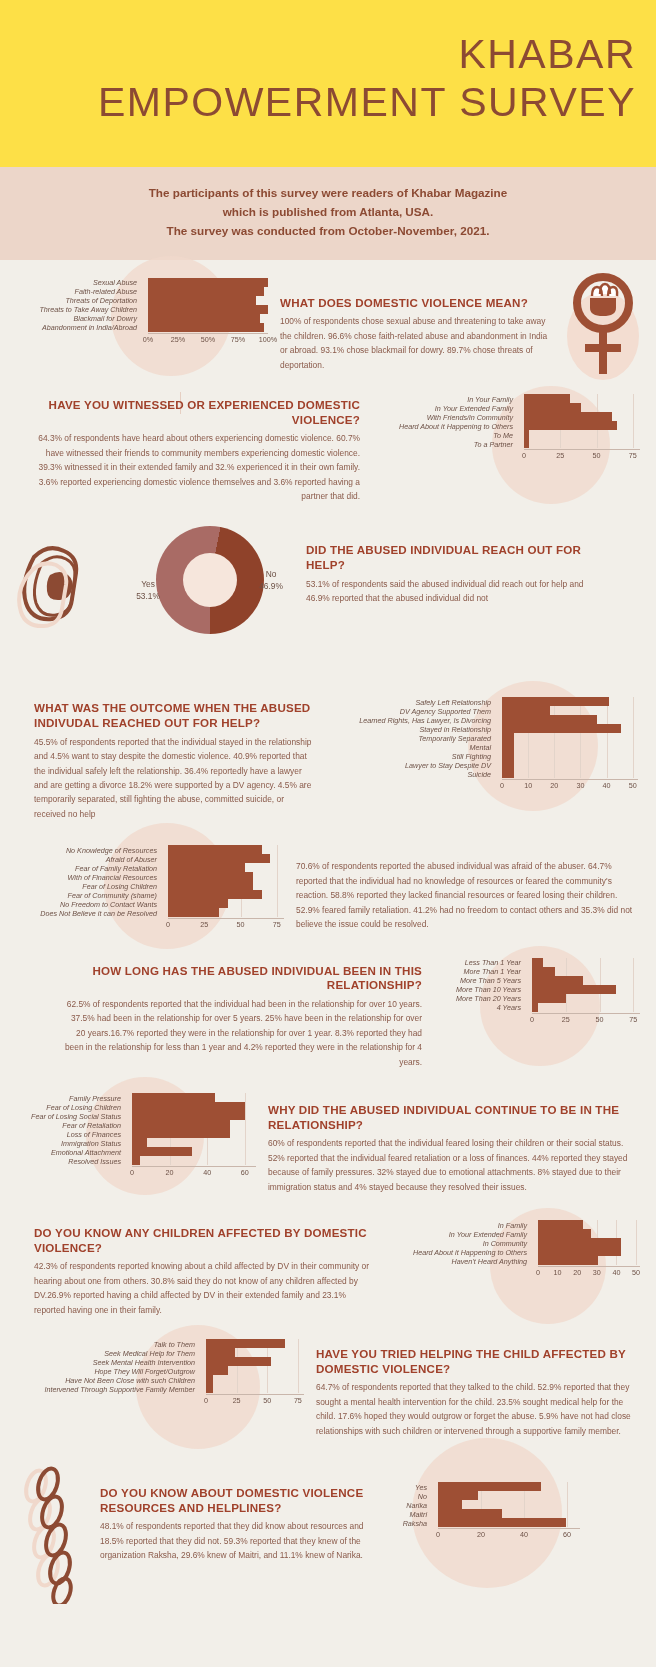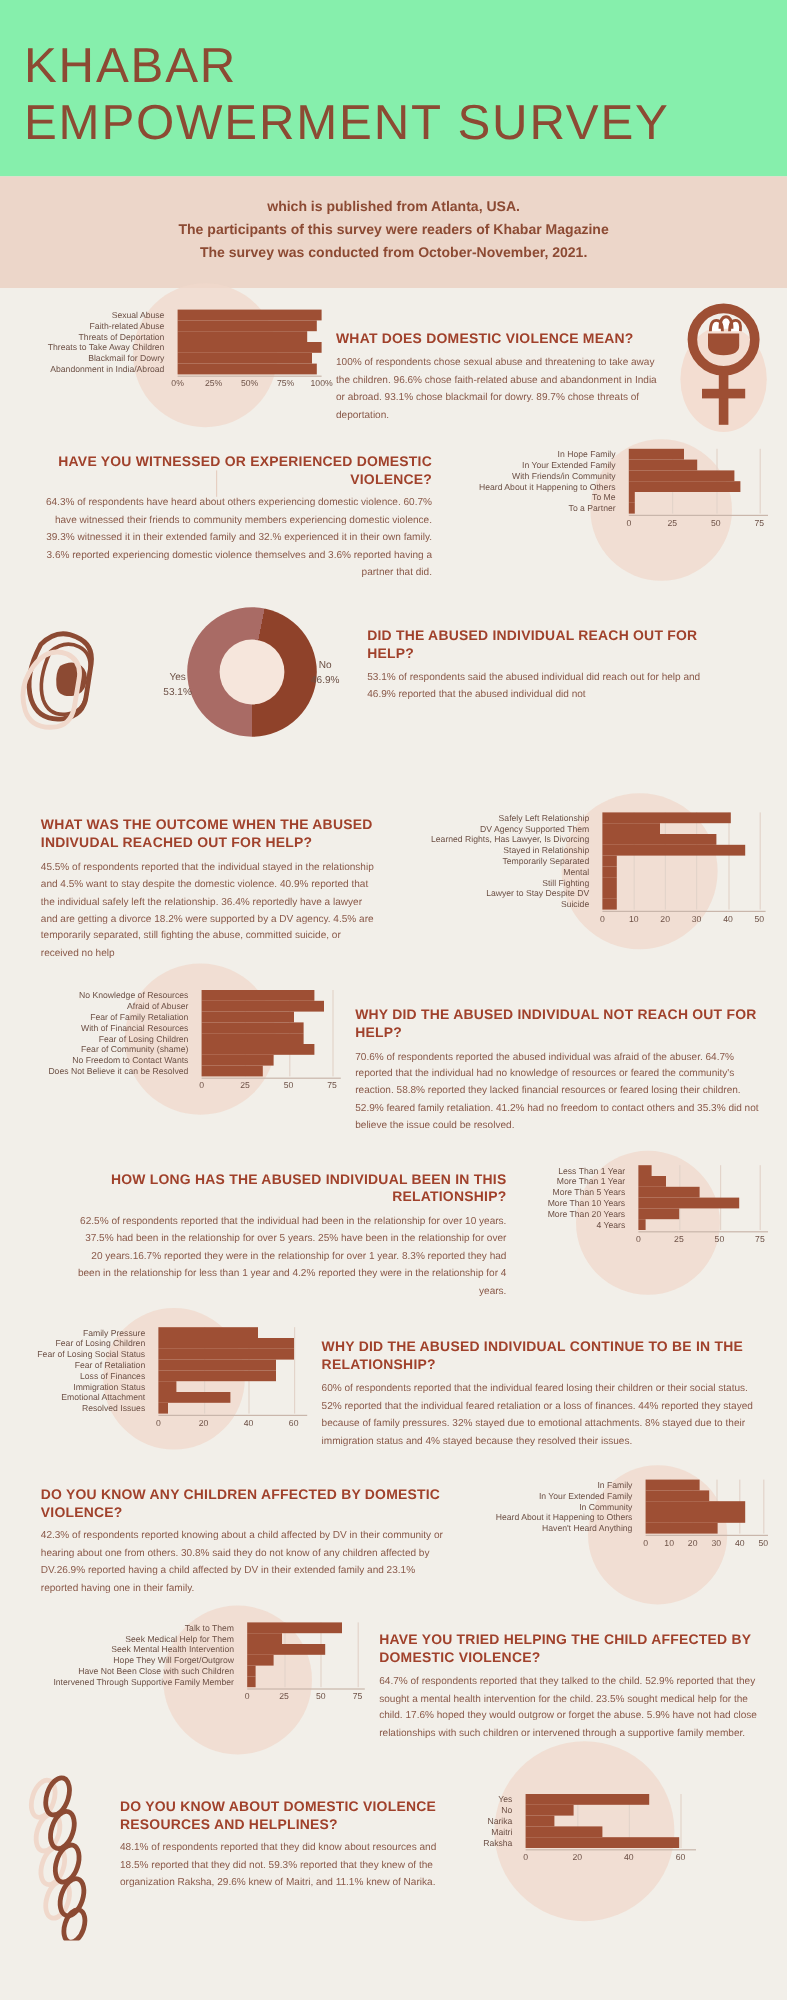--- a/index.html
+++ b/index.html
@@ -10,23 +10,23 @@
     width: 656px;
     min-height: 1667px;
     position: relative;
     overflow: hidden;
     color: #8a4a36;
   }
   .page { width: 656px; position: relative; }
 
   
   .hero {
-    background: #86efac;
-    padding: 30px 20px 20px;
-    text-align: left;
+    background: #fde047;
+    padding: 30px 20px 40px;
+    text-align: right;
   }
   .hero h1 {
     color: #8c4a33;
     font-weight: 400;
     font-size: 41px;
     letter-spacing: 1.5px;
     line-height: 1.18;
   }
   .banner {
     background: #ecd6c9;
@@ -68,21 +68,21 @@
   
   .chart { flex: 0 0 auto; position: relative; }
   .chart .blob {
     position: absolute;
     border-radius: 50%;
     background: #f0d8cb;
     opacity: .75;
     z-index: 0;
   }
   .bars { position: relative; z-index: 1; }
-  .bar-row { display: flex; align-items: center; }
+  .bar-row { display: flex; align-items: flex-end; font-style: italic; }
   .bar-label {
     font-size: 7.2px;
     color: #6d5146;
     text-align: right;
     padding-right: 5px;
     white-space: nowrap;
     line-height: 1;
     flex: 0 0 auto;
   }
   .bar-track { position: relative; flex: 1 1 auto; }
@@ -141,22 +141,22 @@
 <div class="page">
 
   <div class="hero">
     <h1>
       <span>KHABAR</span><br>
       <span>EMPOWERMENT SURVEY</span>
     </h1>
   </div>
 
   <div class="banner">
+    <p>The participants of this survey were readers of Khabar Magazine</p>
     <p>which is published from Atlanta, USA.</p>
-    <p>The participants of this survey were readers of Khabar Magazine</p>
     <p>The survey was conducted from October-November, 2021.</p>
   </div>
 
   <div class="section" style="padding-top:18px;">
     <div class="row">
       <div class="chart" id="chart-0" style="width:252px;">
           <div class="blob" style="left: 95px; top: -22px; width: 120px; height: 120px;"></div>
           <div class="bars" style="position: relative;">
             <div class="bar-row">
               <div class="bar-label" style="width: 126px;">Sexual Abuse</div>
@@ -229,21 +229,21 @@
   <div class="section" style="padding-top:22px;">
     <div class="row rev">
       <div class="chart" id="chart-1" style="width:268px;">
           <div class="blob" style="left: 120px; top: -8px; width: 118px; height: 118px;"></div>
           <div class="bars" style="position: relative;">
             <div class="gridline" style="left: 152px;"></div>
             <div class="gridline" style="left: 188.25px;"></div>
             <div class="gridline" style="left: 224.5px;"></div>
             <div class="gridline" style="left: 260.75px;"></div>
             <div class="bar-row">
-              <div class="bar-label" style="width: 146px;">In Hope Family</div>
+              <div class="bar-label" style="width: 146px;">In Your Family</div>
               <div class="bar-track" style="width: 122px; padding-left: 6px;">
                 <div class="bar-fill" title="In Your Family: 32" style="width: 46.4px; background: rgb(158, 79, 52);"></div>
               </div>
             </div>
             <div class="bar-row">
               <div class="bar-label" style="width: 146px;">In Your Extended Family</div>
               <div class="bar-track" style="width: 122px; padding-left: 6px;">
                 <div class="bar-fill" title="In Your Extended Family: 39.3" style="width: 56.985px; background: rgb(158, 79, 52);"></div>
               </div>
             </div>
@@ -466,21 +466,20 @@
             <div class="axis-line"></div>
             <div class="ticks">
               <div class="tick" style="left: 0px;">0</div>
               <div class="tick" style="left: 36.25px;">25</div>
               <div class="tick" style="left: 72.5px;">50</div>
               <div class="tick" style="left: 108.75px;">75</div>
             </div>
           </div>
         </div>
       <div class="copy" style="padding-top:14px;padding-right:4px;">
-        <h2>WHY DID THE ABUSED INDIVIDUAL NOT REACH OUT FOR HELP?</h2>
         <p>70.6% of respondents reported the abused individual was afraid of the abuser. 64.7% reported that the individual had no knowledge of resources or feared the community's reaction. 58.8% reported they lacked financial resources or feared losing their children. 52.9% feared family retaliation. 41.2% had no freedom to contact others and 35.3% did not believe the issue could be resolved.</p>
       </div>
     </div>
   </div>
 
   <div class="section" style="padding-top:26px;">
     <div class="row rev">
       <div class="chart" id="chart-5" style="width:206px;">
           <div class="blob" style="left: 46px; top: -12px; width: 120px; height: 120px;"></div>
           <div class="bars" style="position: relative;">

